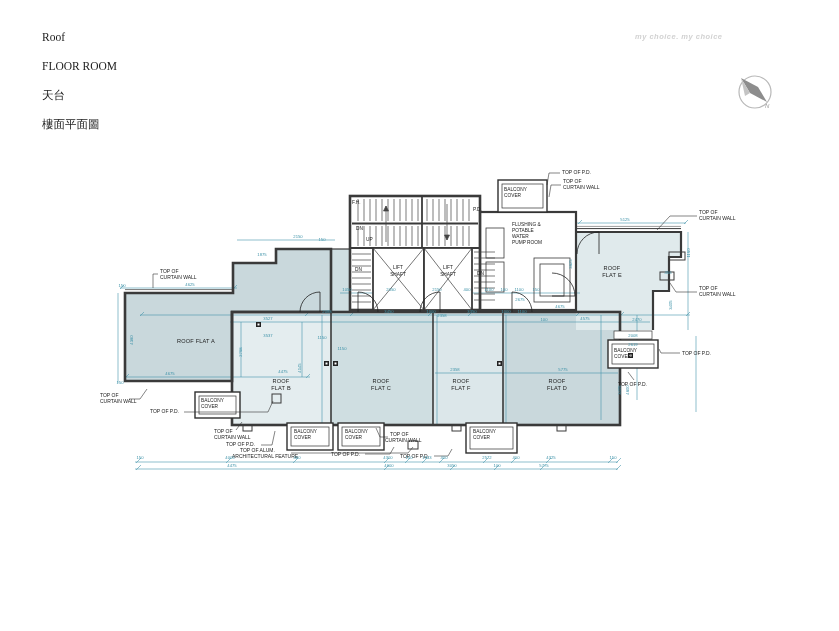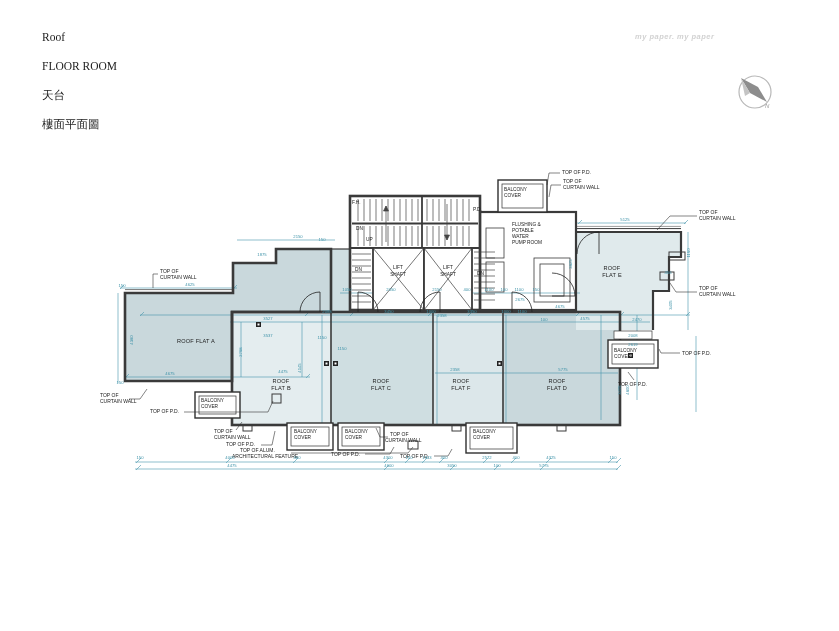--- a/index.html
+++ b/index.html
@@ -34,21 +34,21 @@
 <body>
 
 <div class="title-block">
   <div>Roof</div>
   <div>FLOOR ROOM</div>
   <div>天台</div>
   <div>樓面平面圖</div>
 </div>
 
 <div class="wm">
-  <span class="wm-tagline">my paper. my paper</span>
+  <span class="wm-tagline">my choice. my choice</span>
   <svg width="190" height="100" style="position:absolute;left:0;top:0;">
     <circle cx="128" cy="74" r="16" fill="none" stroke="#b8b8b8" stroke-width="1.2"></circle>
     <polygon points="114,60 131,69 140,84 123,75" fill="#8d8d8d"></polygon>
     <polygon points="114,60 123,75 118,78" fill="#c4c4c4"></polygon>
     <text x="138" y="90" class="wm-compass-n">N</text>
   </svg>
 </div>
 
 <svg width="839" height="631" viewBox="0 0 839 631" style="position:absolute;left:0;top:0;">
 

